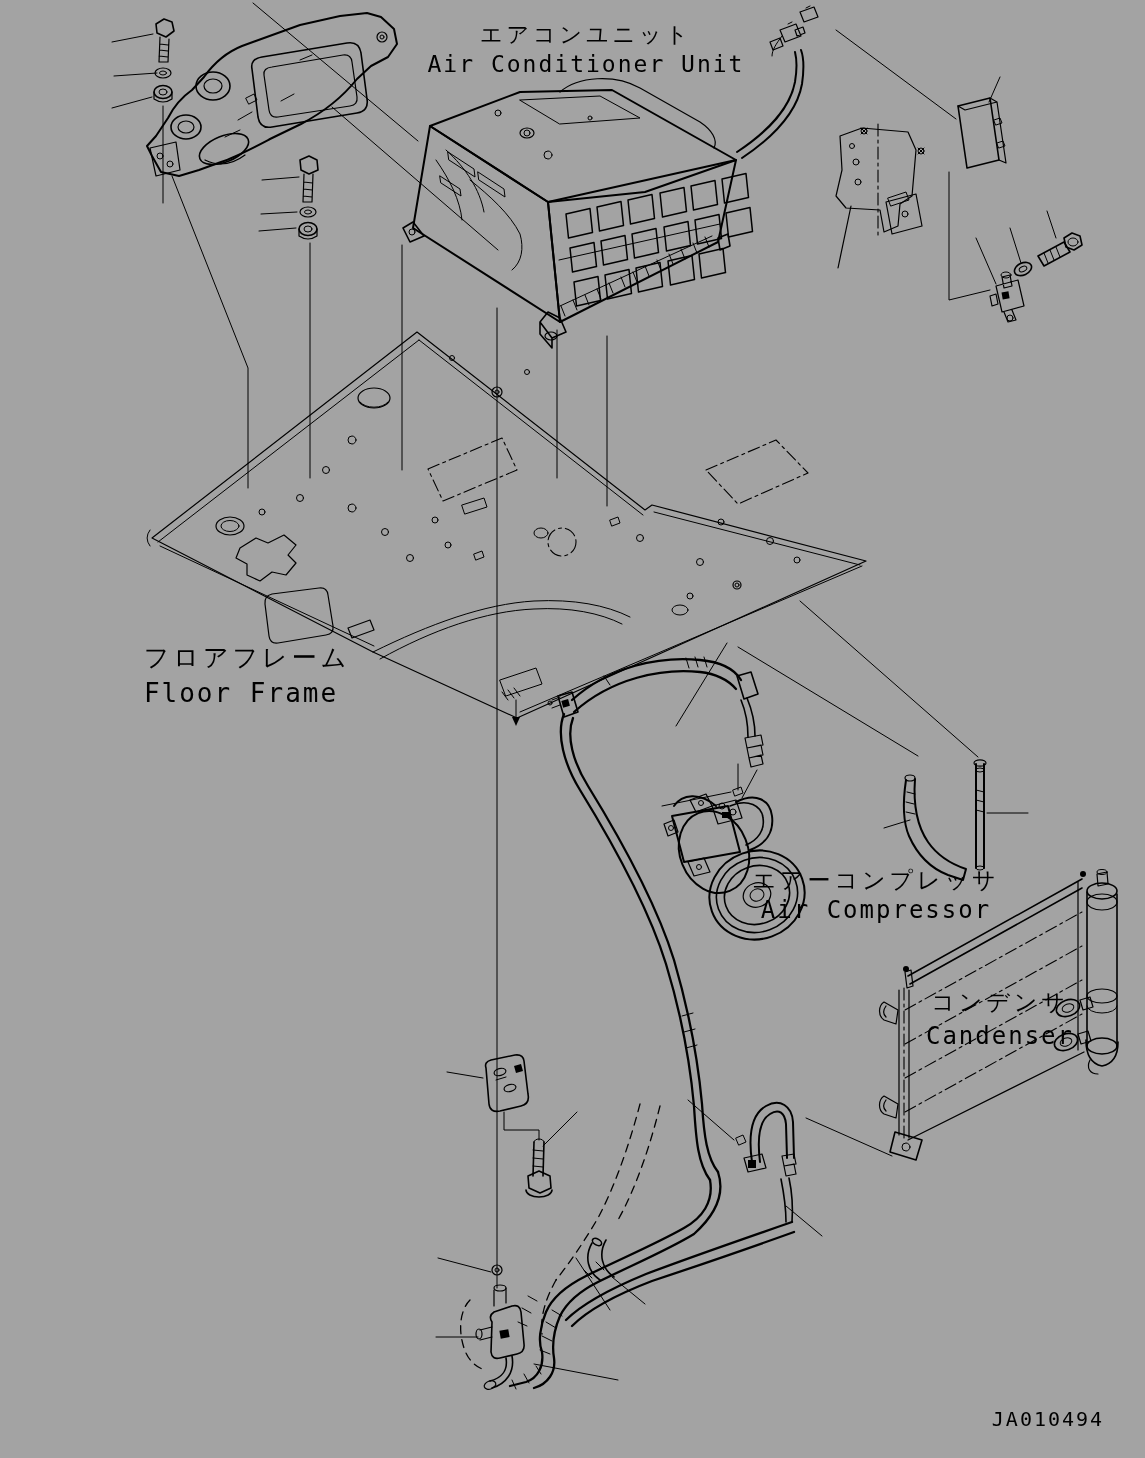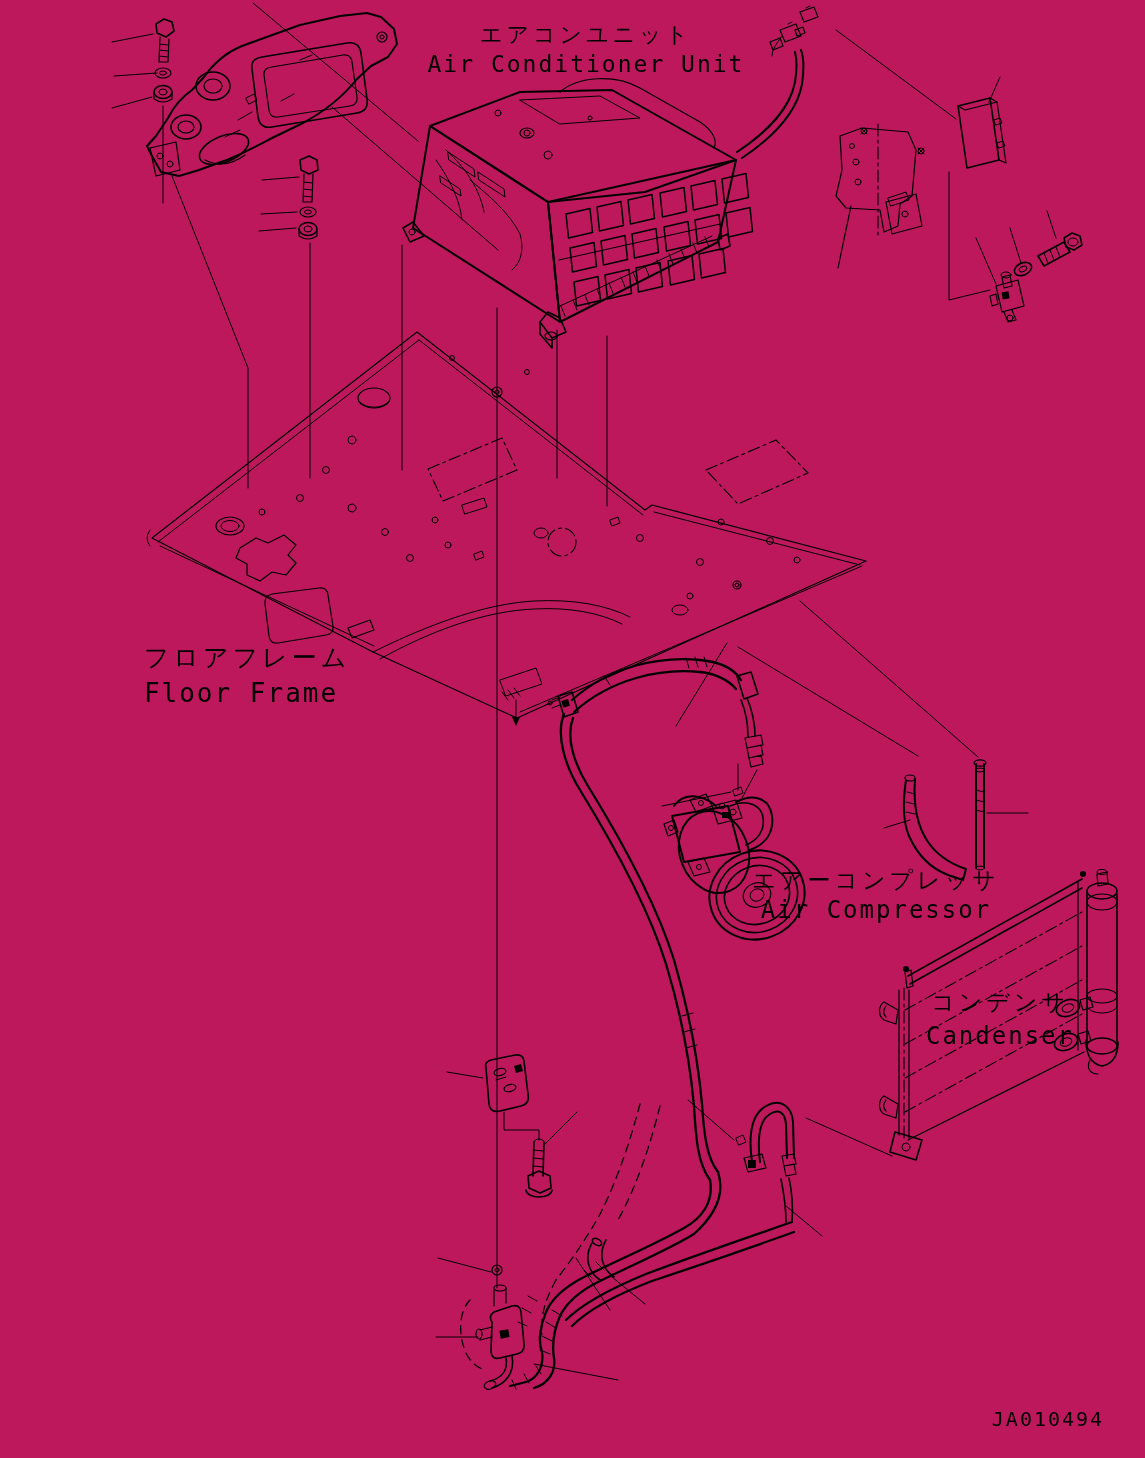--- a/index.html
+++ b/index.html
@@ -1,16 +1,16 @@
 <!DOCTYPE html>
 <html><head>
 <meta charset="utf-8">
 <style>
   html,body{margin:0;padding:0;background:#ffffff}
-  .page{position:relative;width:1145px;height:1458px;background:#be185d;overflow:hidden}
+  .page{position:relative;width:1145px;height:1458px;background:#a3a3a3;overflow:hidden}
   svg{display:block}
   svg *{stroke:#000000;fill:none;stroke-linecap:round;stroke-linejoin:round;stroke-width:1.5}
   .t0{stroke-width:1}
   .t1{stroke-width:1.2}
   .t2{stroke-width:1.6}
   .t3{stroke-width:2}
   .hose{stroke-width:2.3}
   .fill{fill:#000000;stroke:none}
   .chain{stroke-dasharray:12 4 3 4;stroke-width:1.1}
   .hid{stroke-dasharray:8 6;stroke-width:1.3}

